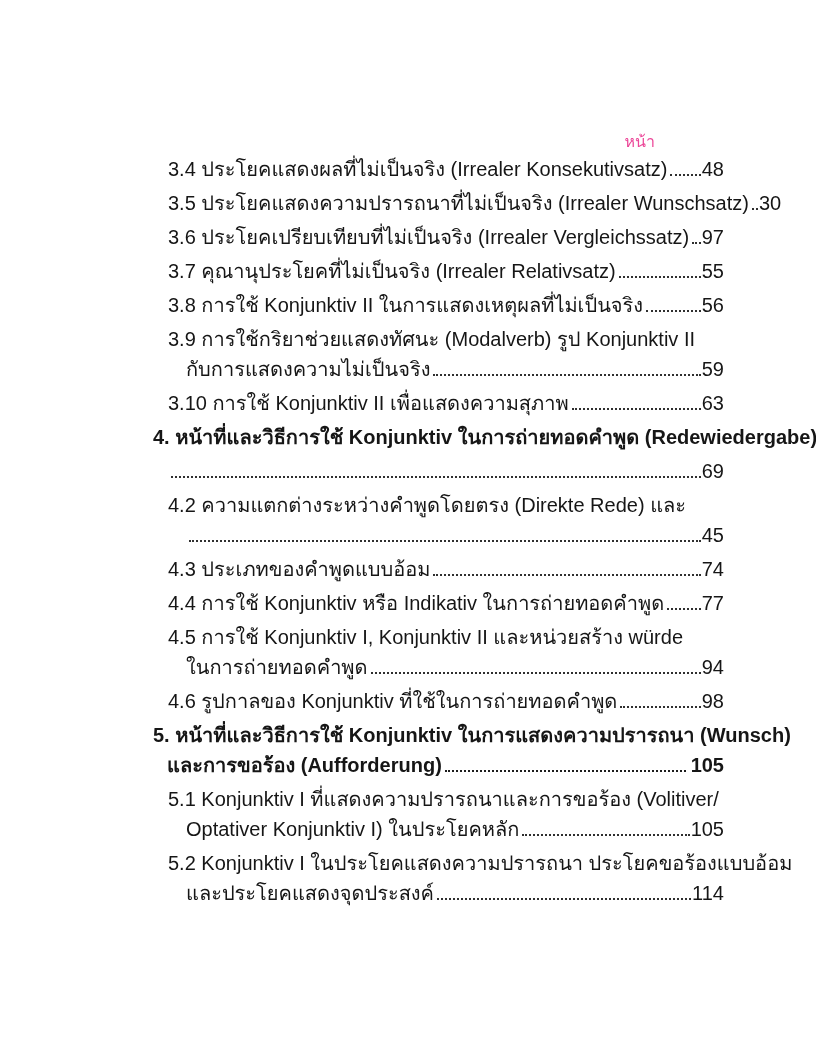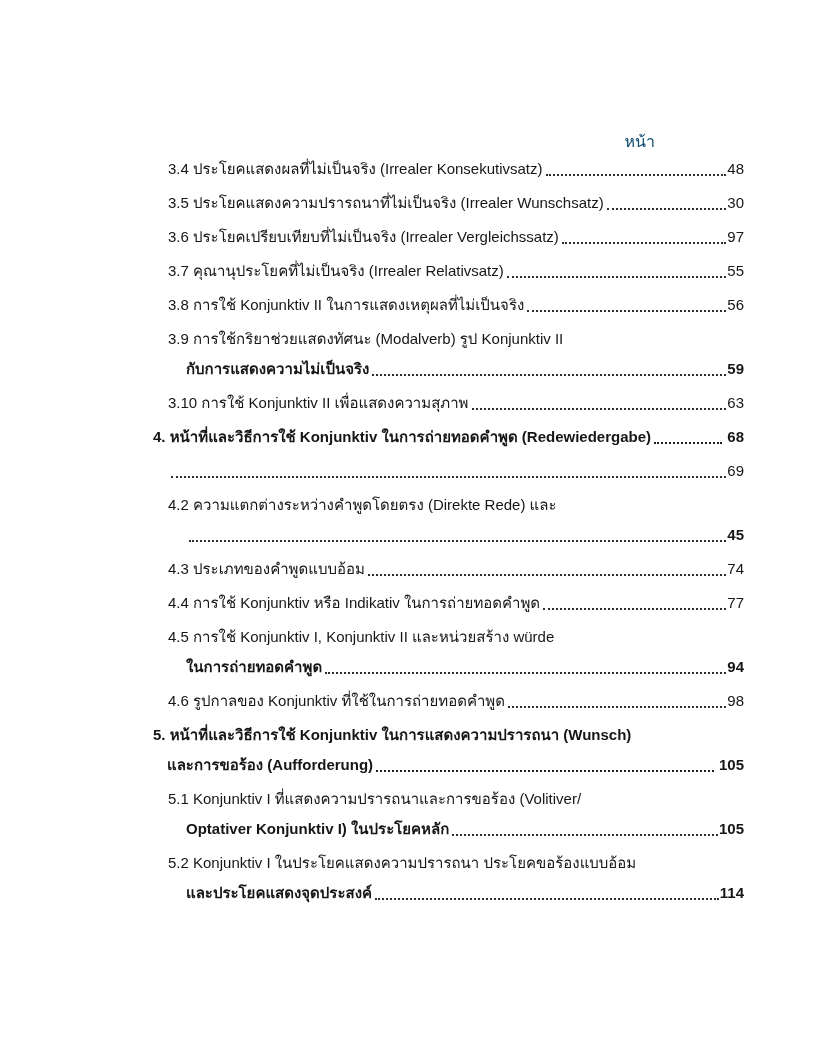--- a/index.html
+++ b/index.html
@@ -15,46 +15,46 @@
     overflow: hidden;
     font-family: "Liberation Sans", "DejaVu Sans", sans-serif;
     color: #161616;
   }
   .page-header {
     position: absolute;
     top: 130px;
     right: 161px;
     font-size: 16px;
     line-height: 24px;
-    color: #0c4a6e;
+    color: #ec4899;
   }
   .toc {
     position: absolute;
     top: 157px;
     left: 0;
     right: 0;
   }
   .toc-entry { margin-bottom: 10px; }
   .toc-line {
     display: flex;
     align-items: flex-end;
     height: 24px;
-    padding-right: 72px;
-    font-size: 15px;
+    padding-right: 92px;
+    font-size: 20px;
   }
   .toc-line + .toc-line { margin-top: 6px; }
   .toc-line .txt,
   .toc-line .pagenum {
     line-height: 24px;
     white-space: nowrap;
   }
   .lvl1 > .toc-line { padding-left: 153px; }
   .lvl1 > .toc-line.cont { padding-left: 167px; }
   .lvl2 > .toc-line { padding-left: 168px; }
-  .lvl2 > .toc-line.cont { padding-left: 186px; font-weight: bold; }
+  .lvl2 > .toc-line.cont { padding-left: 186px; }
   .toc-entry.bold { font-weight: 700; }
   .leader {
     flex: 1 1 auto;
     min-width: 6px;
     height: 0;
     border-bottom: 2px dotted #2f2f2f;
     margin: 0 1px 5px 3px;
   }
   .toc-entry.bold .leader {
     border-bottom: 2.5px dotted #1c1c1c;

